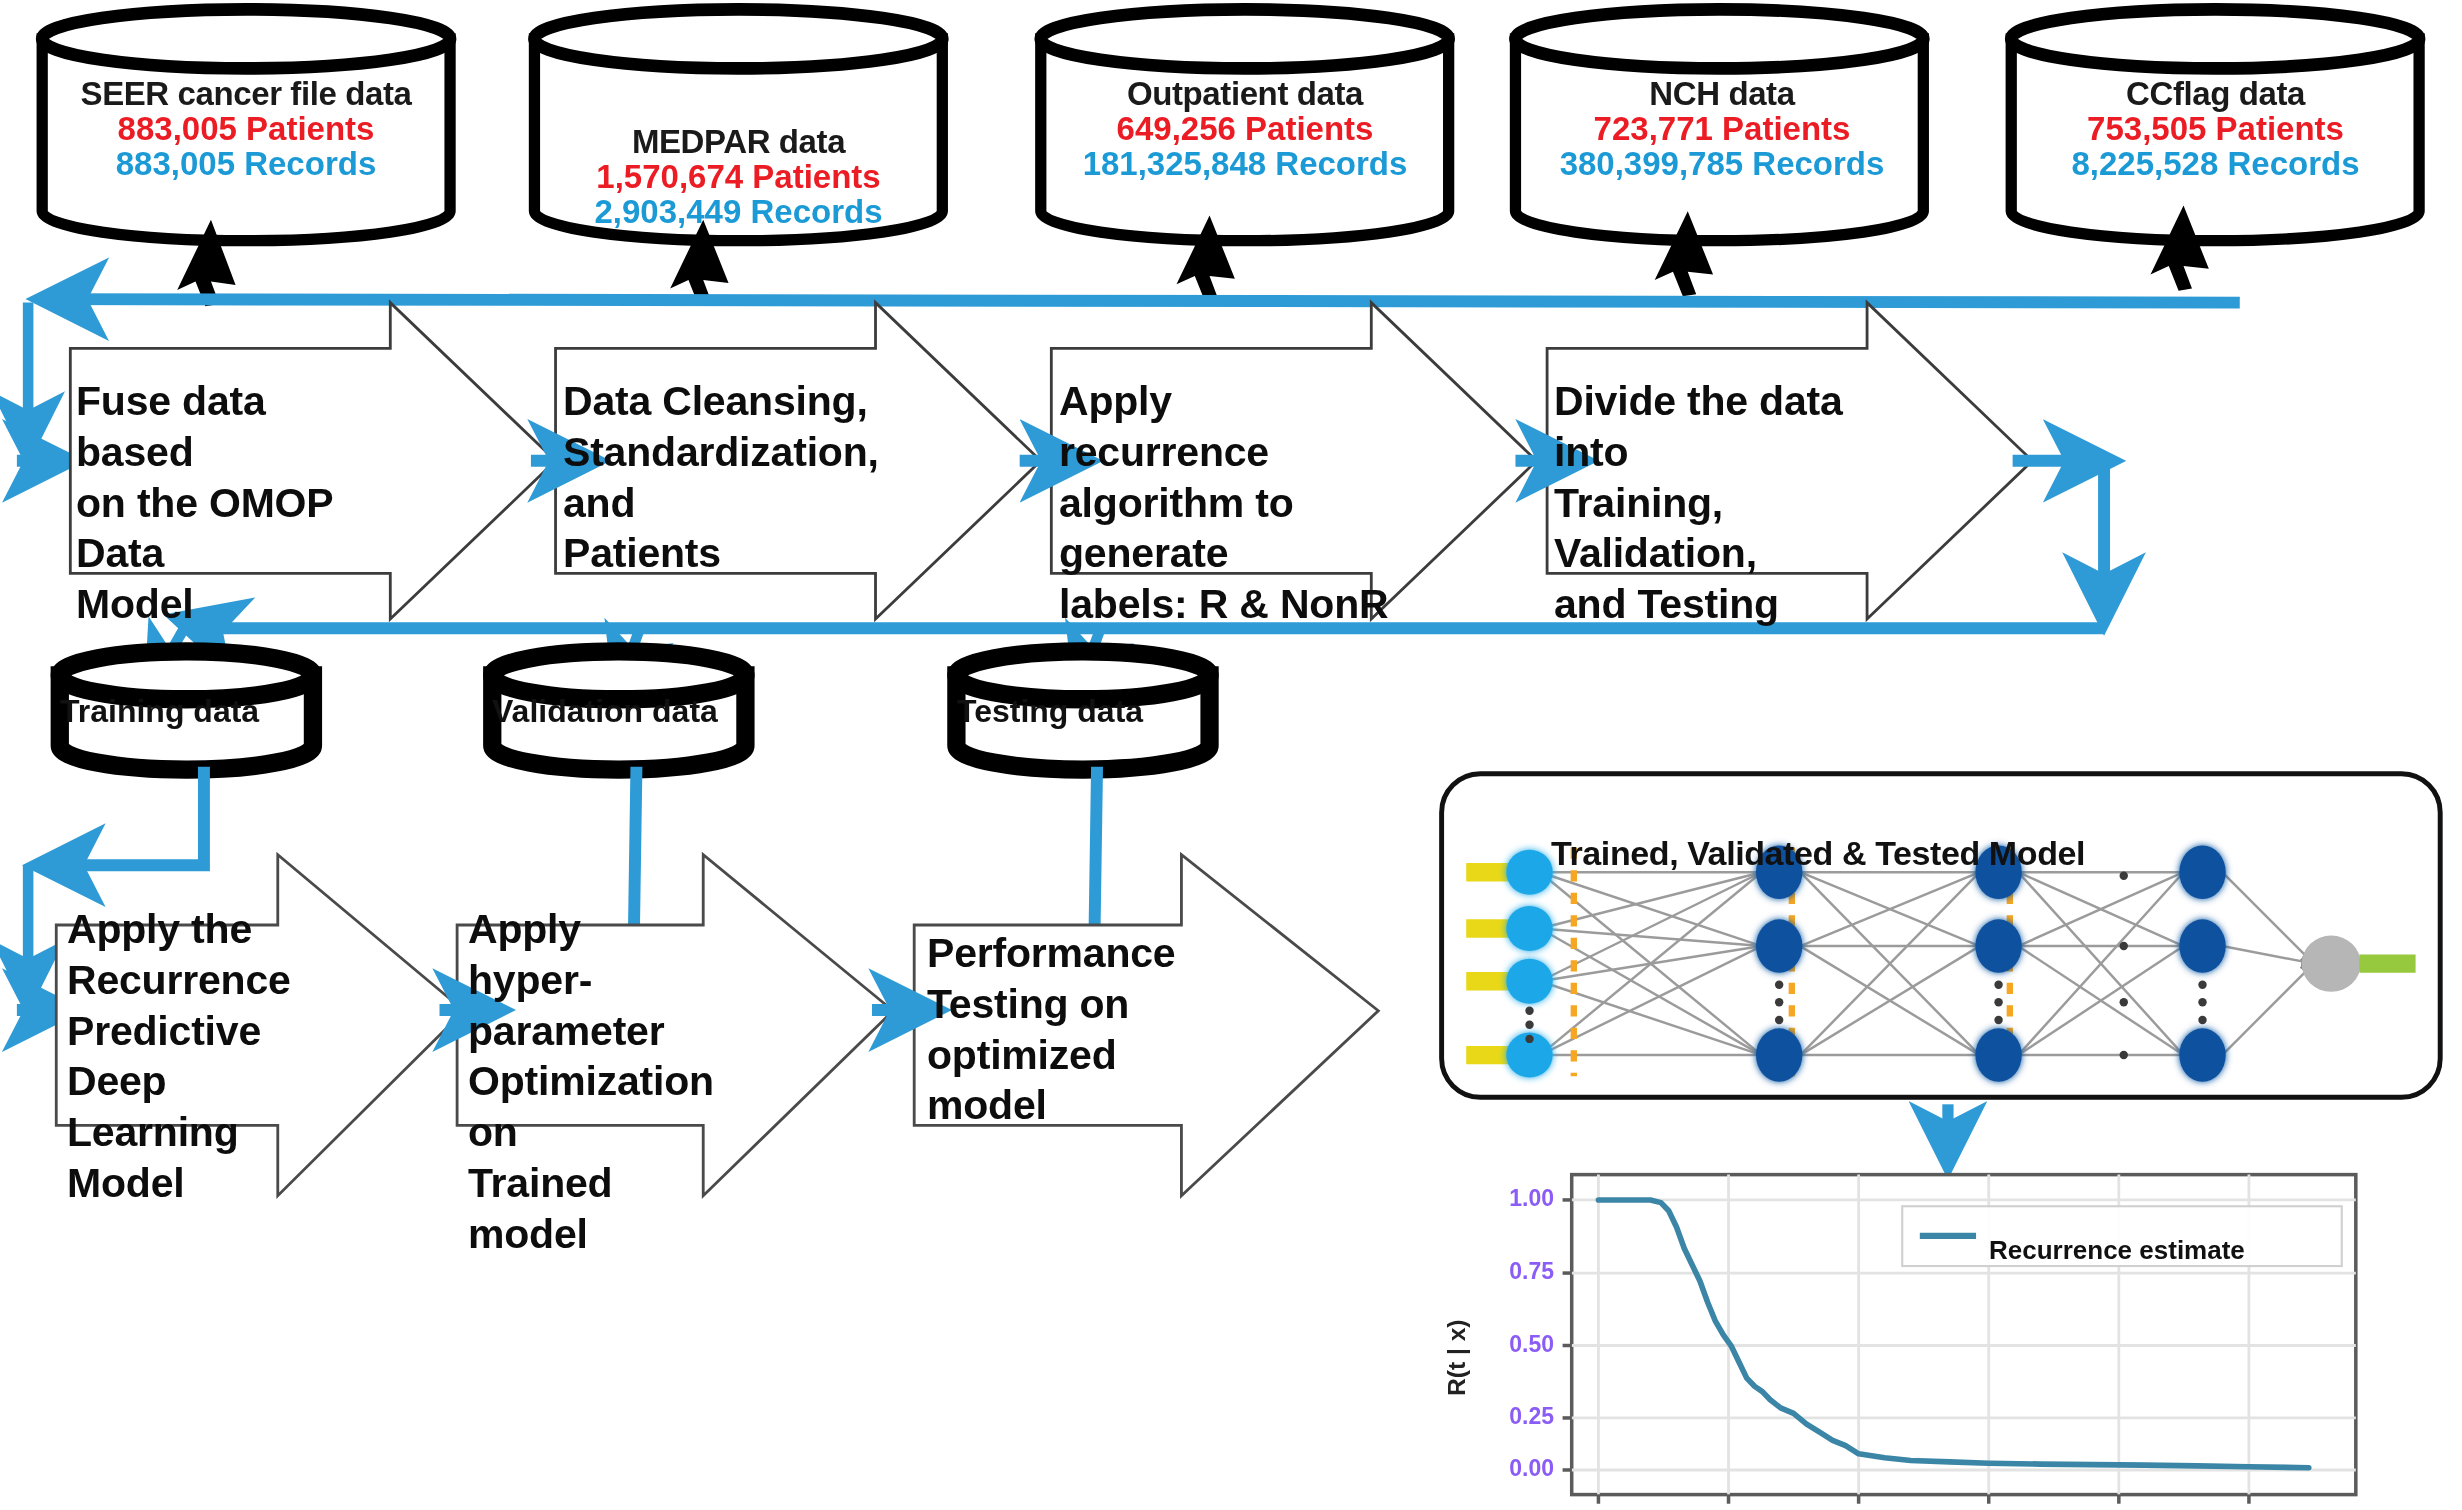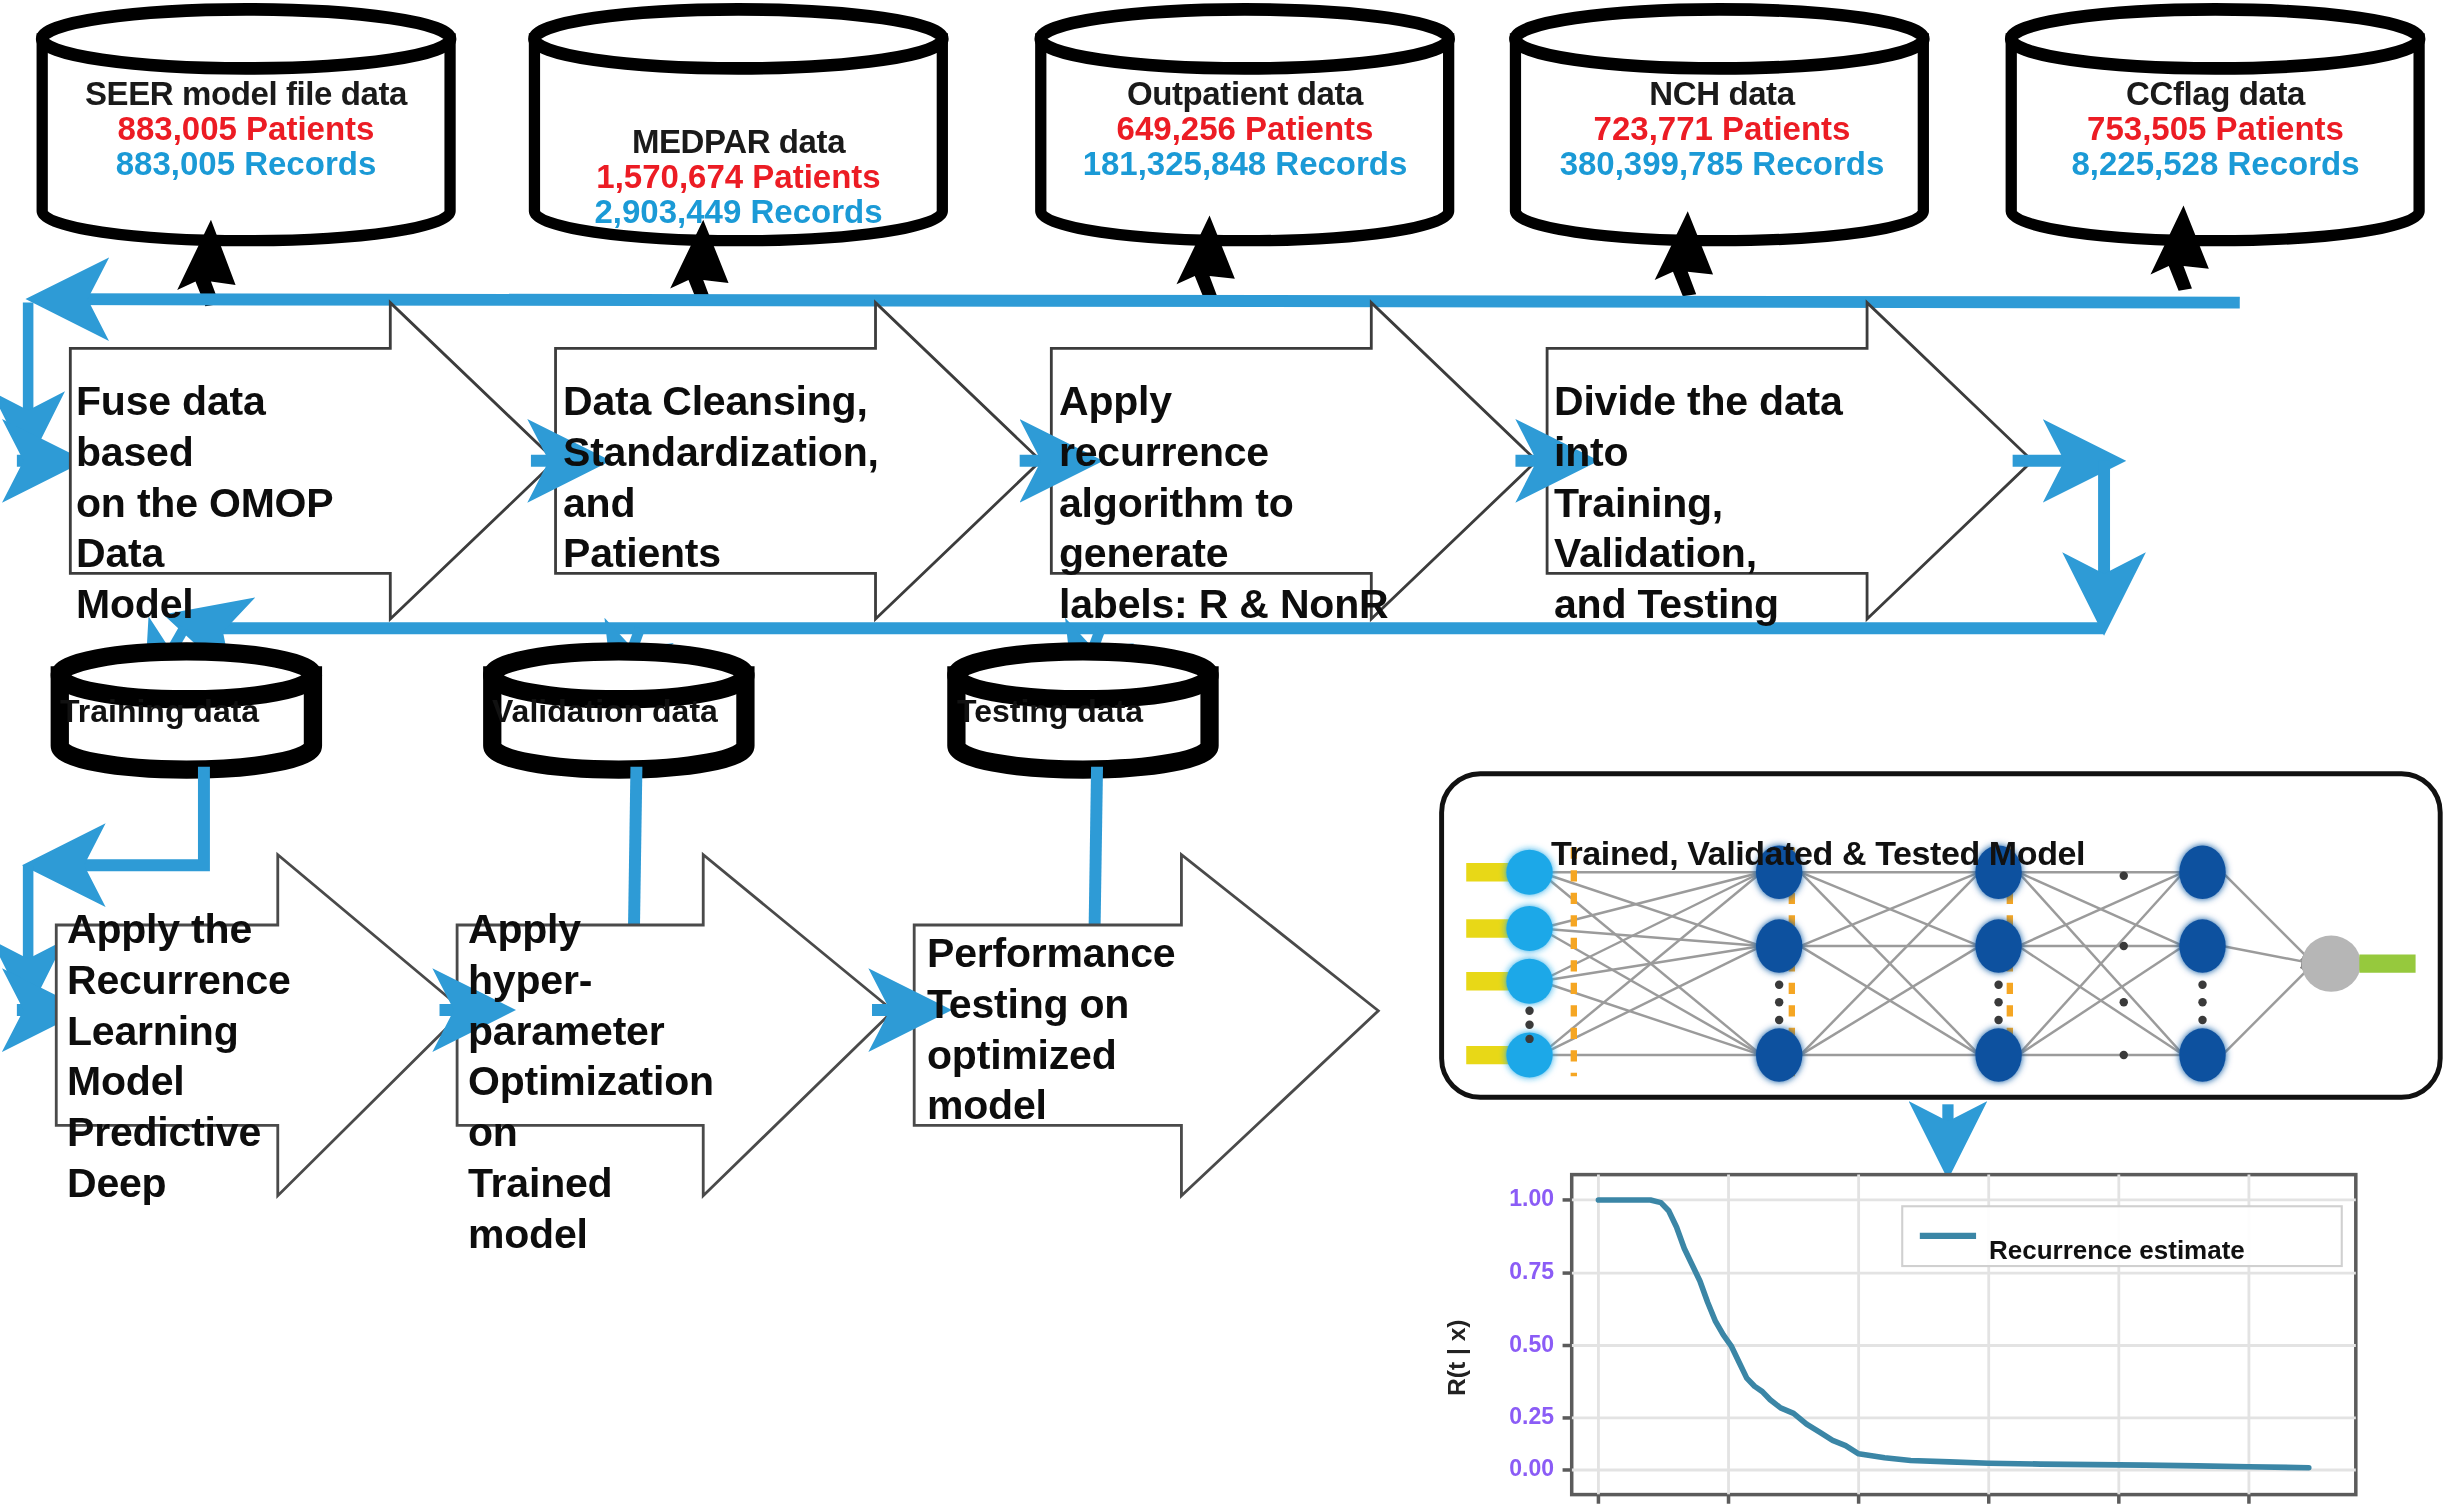--- a/index.html
+++ b/index.html
@@ -294,21 +294,21 @@
       <polyline id="chart-series-0" fill="none" stroke="#3b86a6" stroke-width="8" stroke-linejoin="round" stroke-linecap="round" points="2273.0,1706.0 2291.5,1706.0 2310.0,1706.0 2328.5,1706.0 2347.0,1706.0 2361.8,1709.8 2372.9,1721.4 2384.0,1744.4 2395.1,1775.1 2406.2,1798.2 2417.3,1821.2 2428.4,1851.9 2439.5,1878.8 2450.6,1898.0 2461.7,1913.4 2472.8,1936.4 2483.9,1959.4 2495.0,1971.0 2506.1,1978.6 2517.2,1990.2 2532.0,2001.7 2550.5,2009.4 2569.0,2024.7 2587.5,2036.2 2606.0,2047.8 2624.5,2055.4 2643.0,2067.0 2680.0,2072.7 2717.0,2076.6 2772.5,2078.5 2828.0,2080.4 2902.0,2081.6 2976.0,2082.3 3050.0,2083.1 3124.0,2084.2 3198.0,2085.4 3283.1,2086.9"></polyline>
 
       <rect x="2705" y="1715" width="625" height="85" fill="#ffffff" fill-opacity="0.9" stroke="#d0d0d0" stroke-width="3"></rect>
       <line x1="2730" y1="1757" x2="2810" y2="1757" stroke="#3b86a6" stroke-width="9"></line>
     </g>
   </svg>
 
   <div id="overlay">
 
     <div class="db-text" style="left:42px;top:77px;width:408px;">
-      <div class="db-title">SEER model file data</div>
+      <div class="db-title">SEER cancer file data</div>
       <div class="db-pat">883,005 Patients</div>
       <div class="db-rec">883,005 Records</div>
     </div>
     <div class="db-text" style="left:533px;top:77px;width:411px;margin-top:48px;">
       <div class="db-title">MEDPAR data</div>
       <div class="db-pat">1,570,674 Patients</div>
       <div class="db-rec">2,903,449 Records</div>
     </div>
     <div class="db-text" style="left:1034px;top:77px;width:422px;">
       <div class="db-title">Outpatient data</div>
@@ -347,22 +347,22 @@
       <div>and Testing</div>
     </div>
 
     <div class="sdb-label" style="left:60px;top:693px;width:253px;">Training data</div>
     <div class="sdb-label" style="left:492px;top:693px;width:253px;">Validation data</div>
     <div class="sdb-label" style="left:957px;top:693px;width:253px;">Testing data</div>
 
     <div class="chev-text" style="left:67px;top:904px;width:232px;">
       <div>Apply the</div>
       <div>Recurrence</div>
+      <div>Predictive Deep</div>
       <div>Learning Model</div>
-      <div>Predictive Deep</div>
     </div>
     <div class="chev-text" style="left:468px;top:904px;width:246px;">
       <div>Apply hyper-</div>
       <div>parameter</div>
       <div>Optimization on</div>
       <div>Trained model</div>
     </div>
     <div class="chev-text" style="left:927px;top:928px;width:267px;">
       <div>Performance</div>
       <div>Testing on</div>

